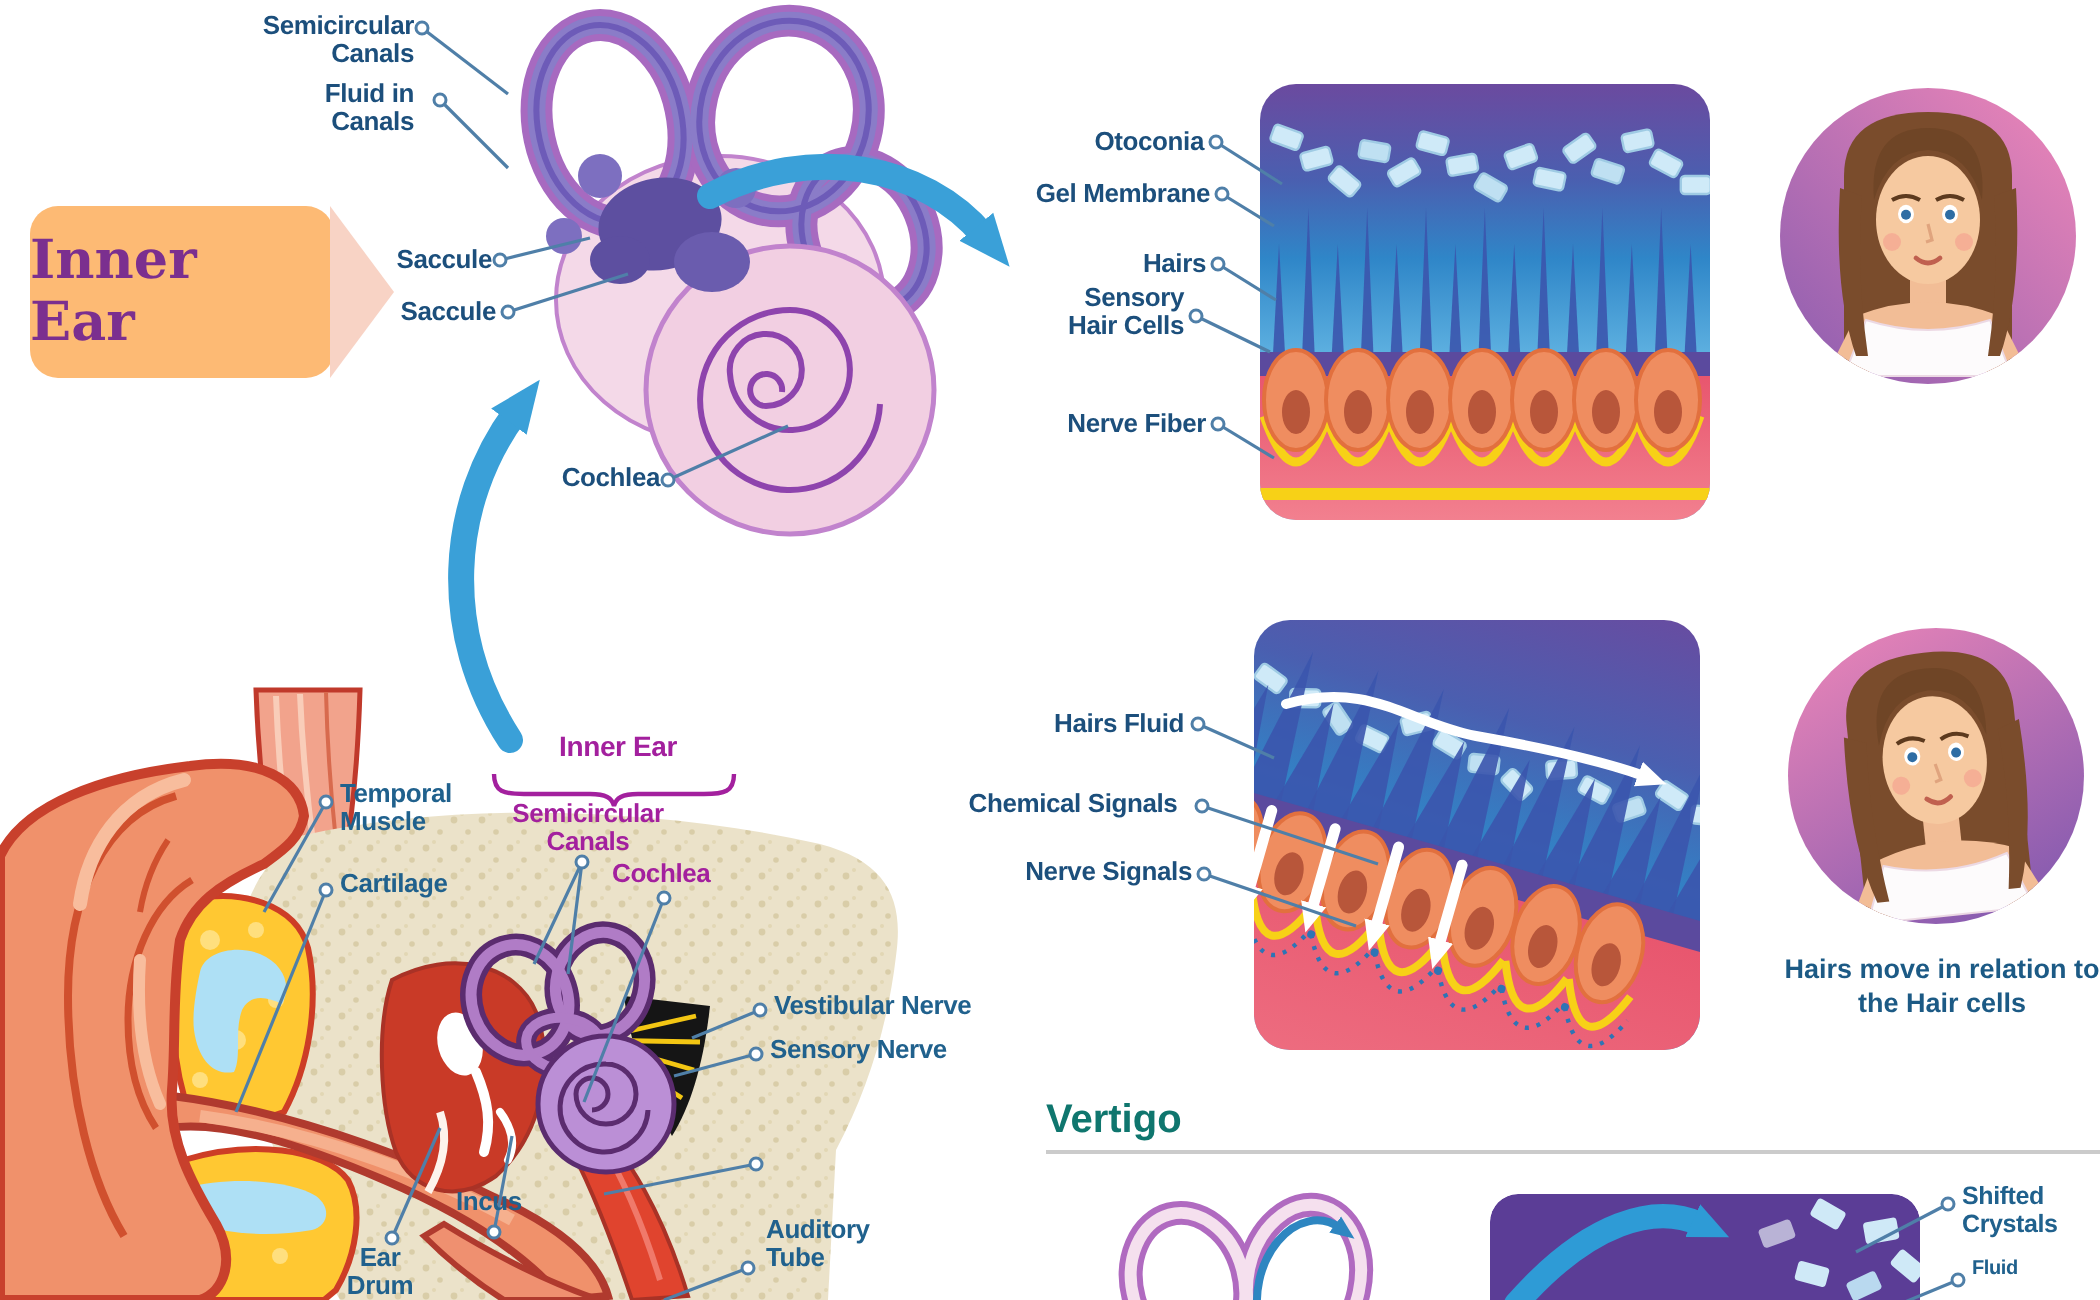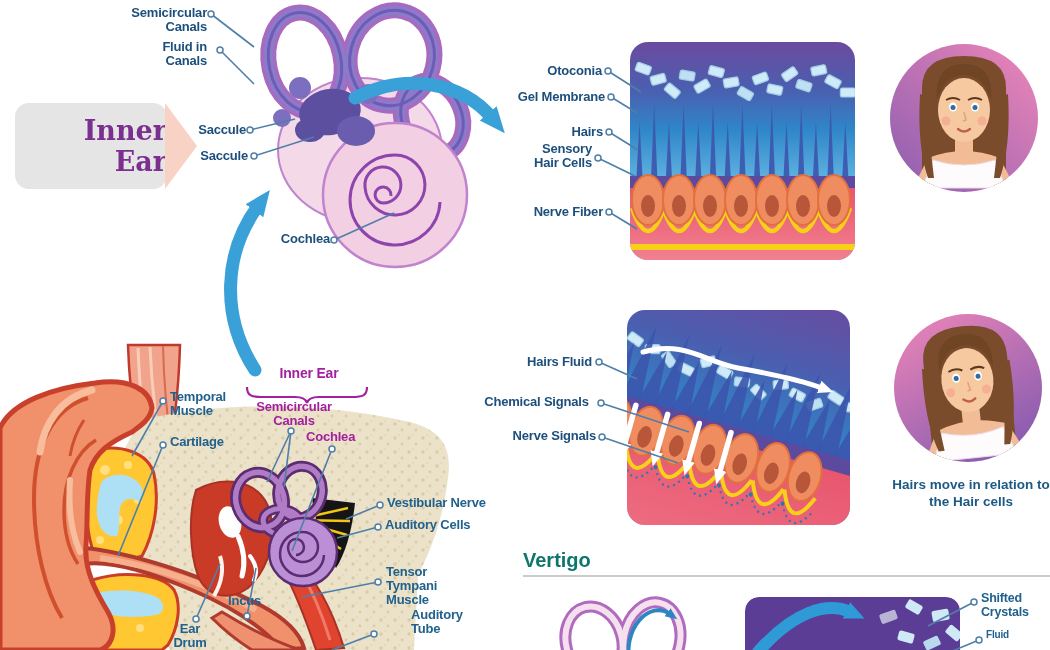--- a/index.html
+++ b/index.html
@@ -4,23 +4,23 @@
 <style>
   html,body{margin:0;padding:0;background:#fff;}
   #page{position:relative;width:1050px;height:650px;overflow:hidden;background:#fff;
         font-family:"Liberation Sans",sans-serif;}
   #art{position:absolute;left:0;top:0;z-index:1;}
   .lbl{position:absolute;z-index:3;font-weight:bold;font-size:13px;line-height:1.08;
        color:#1c4f7c;letter-spacing:-0.2px;}
   .lblT{color:#20618d;}
   .lblP{color:#a3209e;}
   .r{text-align:right;} .c{text-align:center;}
-  .banner{position:absolute;left:15px;top:103px;width:152px;height:86px;background:#e5e5e5;
+  .banner{position:absolute;left:15px;top:103px;width:152px;height:86px;background:#fdba74;
           border-radius:14px;z-index:3;display:flex;flex-direction:column;justify-content:center;
-          align-items:flex-end;}
+          align-items:flex-start;}
   .banner:after{content:"";position:absolute;left:150px;top:0;width:0;height:0;
           border-top:43px solid transparent;border-bottom:43px solid transparent;
           border-left:32px solid #f8d3c5;}
   .banner span{font-family:"DejaVu Serif","Liberation Serif",serif;font-weight:bold;
           font-size:27px;line-height:1.15;color:#7b2f8f;}
   .cap{position:absolute;z-index:3;font-weight:bold;font-size:13.5px;line-height:1.25;
        color:#1c5a85;text-align:center;}
   .vh{position:absolute;left:523px;top:549px;z-index:3;font-weight:bold;font-size:20px;
       color:#0f766e;}
   .vline{position:absolute;left:523px;top:575px;width:527px;height:2px;background:#cbcbcb;z-index:3;}
@@ -477,19 +477,18 @@
 <div class="vline"></div>
 <div class="lbl lblT" style="left:981px;top:592px;width:64px;font-size:12.5px;">Shifted Crystals</div>
 <div class="lbl lblT" style="left:986px;top:630px;width:50px;font-size:10px;">Fluid</div>
 
 <div class="lbl lblT" style="left:170px;top:390px;width:72px;">Temporal Muscle</div>
 <div class="lbl lblT" style="left:170px;top:435px;width:72px;">Cartilage</div>
 <div class="lbl lblP c" style="left:264px;top:366px;width:90px;font-size:14px;">Inner Ear</div>
 <div class="lbl lblP c" style="left:247px;top:400px;width:94px;">Semicircular Canals</div>
 <div class="lbl lblP" style="left:306px;top:430px;width:56px;">Cochlea</div>
 <div class="lbl lblT" style="left:387px;top:496px;width:120px;">Vestibular Nerve</div>
-<div class="lbl lblT" style="left:385px;top:518px;width:115px;">Auditory Cells</div>
-<div class="lbl lblT" style="left:386px;top:565px;width:68px;">Tensor Tympani Muscle</div>
-<div class="lbl lblT" style="left:383px;top:608px;width:66px;margin-left:28px;">Auditory Tube</div>
+<div class="lbl lblT" style="left:385px;top:518px;width:115px;">Sensory Nerve</div>
+<div class="lbl lblT" style="left:383px;top:608px;width:66px;">Auditory Tube</div>
 <div class="lbl lblT c" style="left:166px;top:622px;width:48px;">Ear Drum</div>
 <div class="lbl lblT" style="left:228px;top:594px;width:46px;">Incus</div>
 
 </div>
 
 </body></html>

